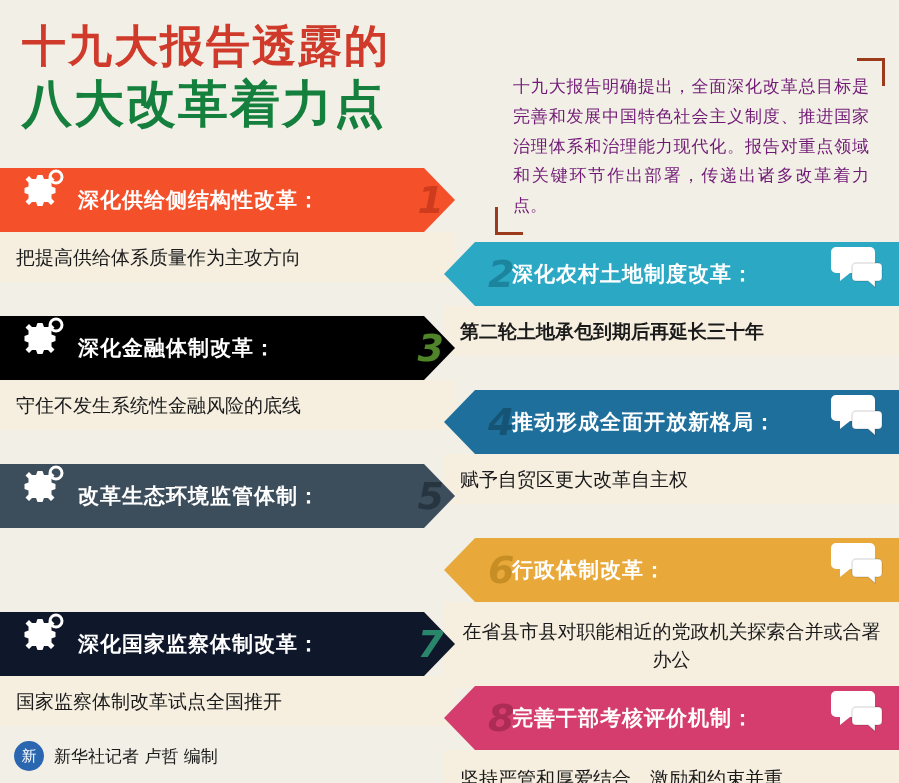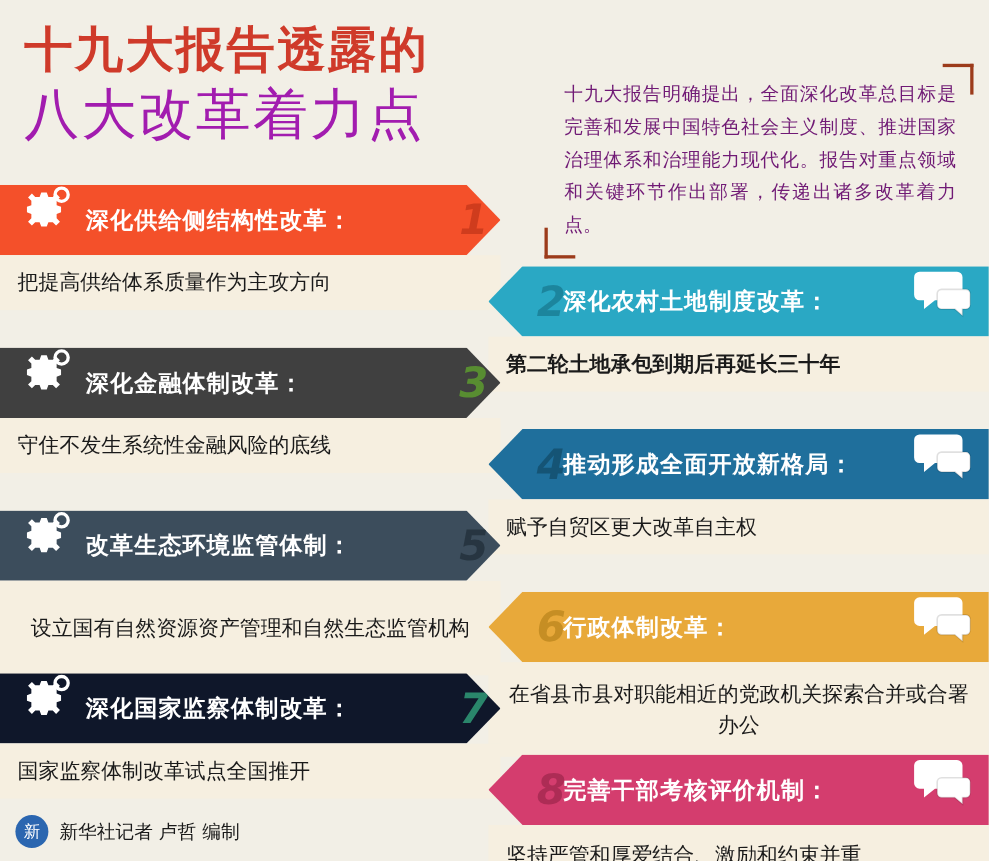--- a/index.html
+++ b/index.html
@@ -25,22 +25,22 @@
   }
   .title-line1 {
     font-size: 44px;
     font-weight: bold;
     color: #cf3a2a;
     letter-spacing: 2px;
     line-height: 1.25;
   }
   .title-line2 {
     font-size: 50px;
-    font-weight: normal;
-    color: #a21caf;
+    font-weight: bold;
+    color: #15803d;
     letter-spacing: 2px;
     line-height: 1.25;
   }
   .intro-box {
     position: absolute;
     left: 495px;
     top: 58px;
     width: 390px;
     padding: 14px 16px 14px 18px;
     font-size: 17px;
@@ -222,21 +222,21 @@
         <div class="bubble-badge">
           <svg width="56" height="46" viewBox="0 0 56 46">
     <path d="M6 4 h34 a5 5 0 0 1 5 5 v16 a5 5 0 0 1 -5 5 h-20 l-10 8 v-8 h-4 a5 5 0 0 1 -5 -5 v-16 a5 5 0 0 1 5 -5z" fill="#ffffff"></path>
     <path d="M26 20 h22 a4 4 0 0 1 4 4 v10 a4 4 0 0 1 -4 4 h-3 v6 l-7 -6 h-12 a4 4 0 0 1 -4 -4 v-10 a4 4 0 0 1 4 -4z" fill="#ffffff" stroke="rgba(0,0,0,0.12)" stroke-width="1.5"></path>
   </svg>
         </div>
       </div>
       <div class="desc desc-right" style="height: 50px; background: rgb(246, 239, 224); font-weight: bold;">第二轮土地承包到期后再延长三十年</div>
     </div>
     <div class="row left-col" style="top: 148px; display: block;">
-      <div class="banner banner-left" style="background: #404040;">
+      <div class="banner banner-left" style="background: #000000;">
         <div class="label">深化金融体制改革：</div>
         <div class="num" style="color: rgb(93, 156, 48);">3</div>
         <div class="gear-badge">
           <svg width="58" height="46" viewBox="0 0 58 46">
     <g fill="#ffffff">
       <path d="M20 10 l4 0 1.5 -4 5 0 1.5 4 4 0 3 -3 3.5 3.5 -3 3 0 4 4 1.5 0 5 -4 1.5 0 4 3 3 -3.5 3.5 -3 -3 -4 0 -1.5 4 -5 0 -1.5 -4 -4 0 -3 3 -3.5 -3.5 3 -3 0 -4 -4 -1.5 0 -5 4 -1.5 0 -4 -3 -3 3.5 -3.5z"></path>
       <circle cx="27.5" cy="23" r="6.5" fill="#f4502a" fill-opacity="0"></circle>
     </g>
     <circle cx="27.5" cy="23" r="6" fill="none" stroke="#ffffff" stroke-width="0"></circle>
     <circle cx="27.5" cy="23" r="6" fill="rgba(0,0,0,0.001)"></circle>
@@ -268,21 +268,20 @@
     <g fill="#ffffff">
       <path d="M20 10 l4 0 1.5 -4 5 0 1.5 4 4 0 3 -3 3.5 3.5 -3 3 0 4 4 1.5 0 5 -4 1.5 0 4 3 3 -3.5 3.5 -3 -3 -4 0 -1.5 4 -5 0 -1.5 -4 -4 0 -3 3 -3.5 -3.5 3 -3 0 -4 -4 -1.5 0 -5 4 -1.5 0 -4 -3 -3 3.5 -3.5z"></path>
       <circle cx="27.5" cy="23" r="6.5" fill="#f4502a" fill-opacity="0"></circle>
     </g>
     <circle cx="27.5" cy="23" r="6" fill="none" stroke="#ffffff" stroke-width="0"></circle>
     <circle cx="27.5" cy="23" r="6" fill="rgba(0,0,0,0.001)"></circle>
     <circle cx="44" cy="8" r="6" fill="none" stroke="#ffffff" stroke-width="3"></circle>
   </svg>
         </div>
       </div>
-      <div class="desc desc-left center" style="height: 86px; background: rgb(246, 239, 224);">设立国有自然资源资产管理和自然生态监管机构</div>
     </div>
     <div class="row right-col" style="top: 370px; display: block;">
       <div class="banner banner-right" style="background: rgb(232, 169, 58);">
         <div class="num" style="color: rgb(192, 138, 33);">6</div>
         <div class="label">行政体制改革：</div>
         <div class="bubble-badge">
           <svg width="56" height="46" viewBox="0 0 56 46">
     <path d="M6 4 h34 a5 5 0 0 1 5 5 v16 a5 5 0 0 1 -5 5 h-20 l-10 8 v-8 h-4 a5 5 0 0 1 -5 -5 v-16 a5 5 0 0 1 5 -5z" fill="#ffffff"></path>
     <path d="M26 20 h22 a4 4 0 0 1 4 4 v10 a4 4 0 0 1 -4 4 h-3 v6 l-7 -6 h-12 a4 4 0 0 1 -4 -4 v-10 a4 4 0 0 1 4 -4z" fill="#ffffff" stroke="rgba(0,0,0,0.12)" stroke-width="1.5"></path>
   </svg>

